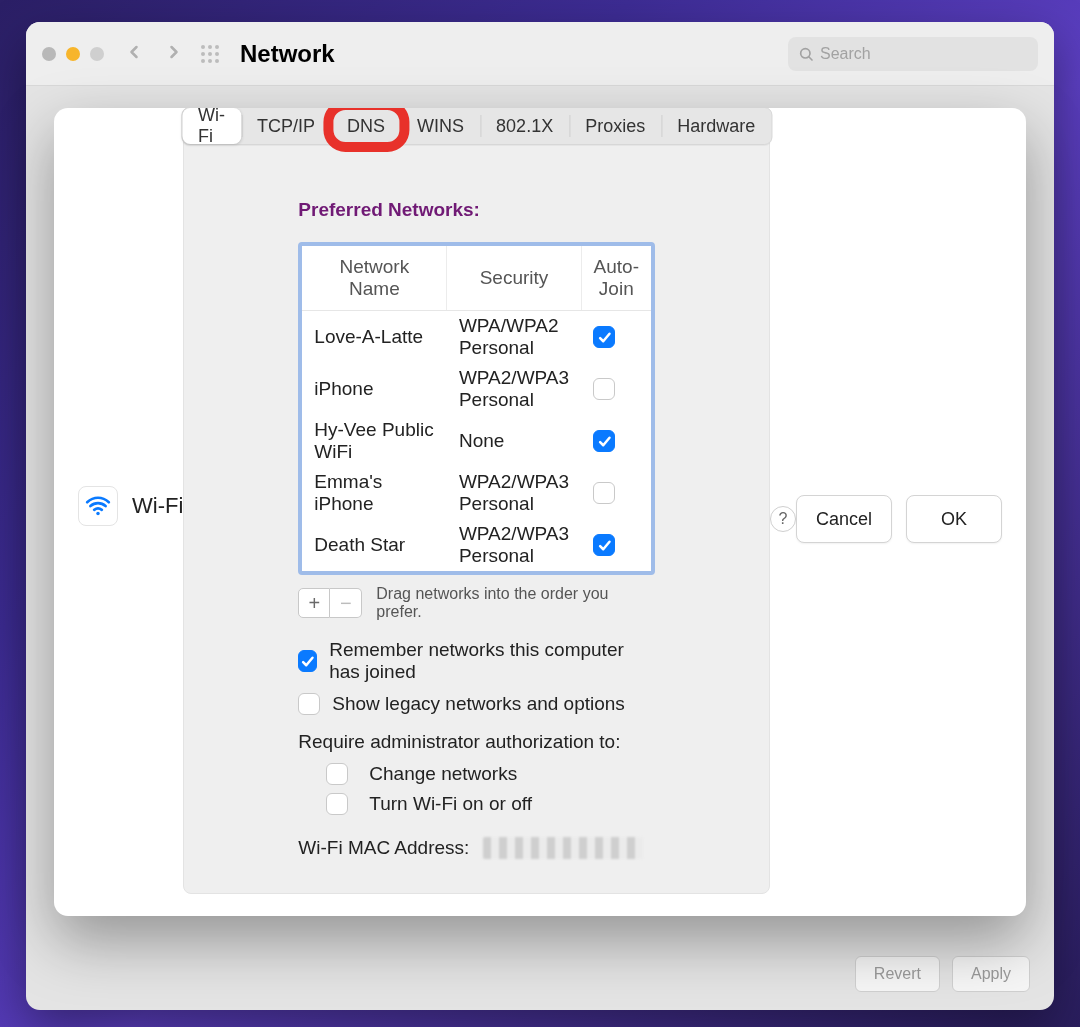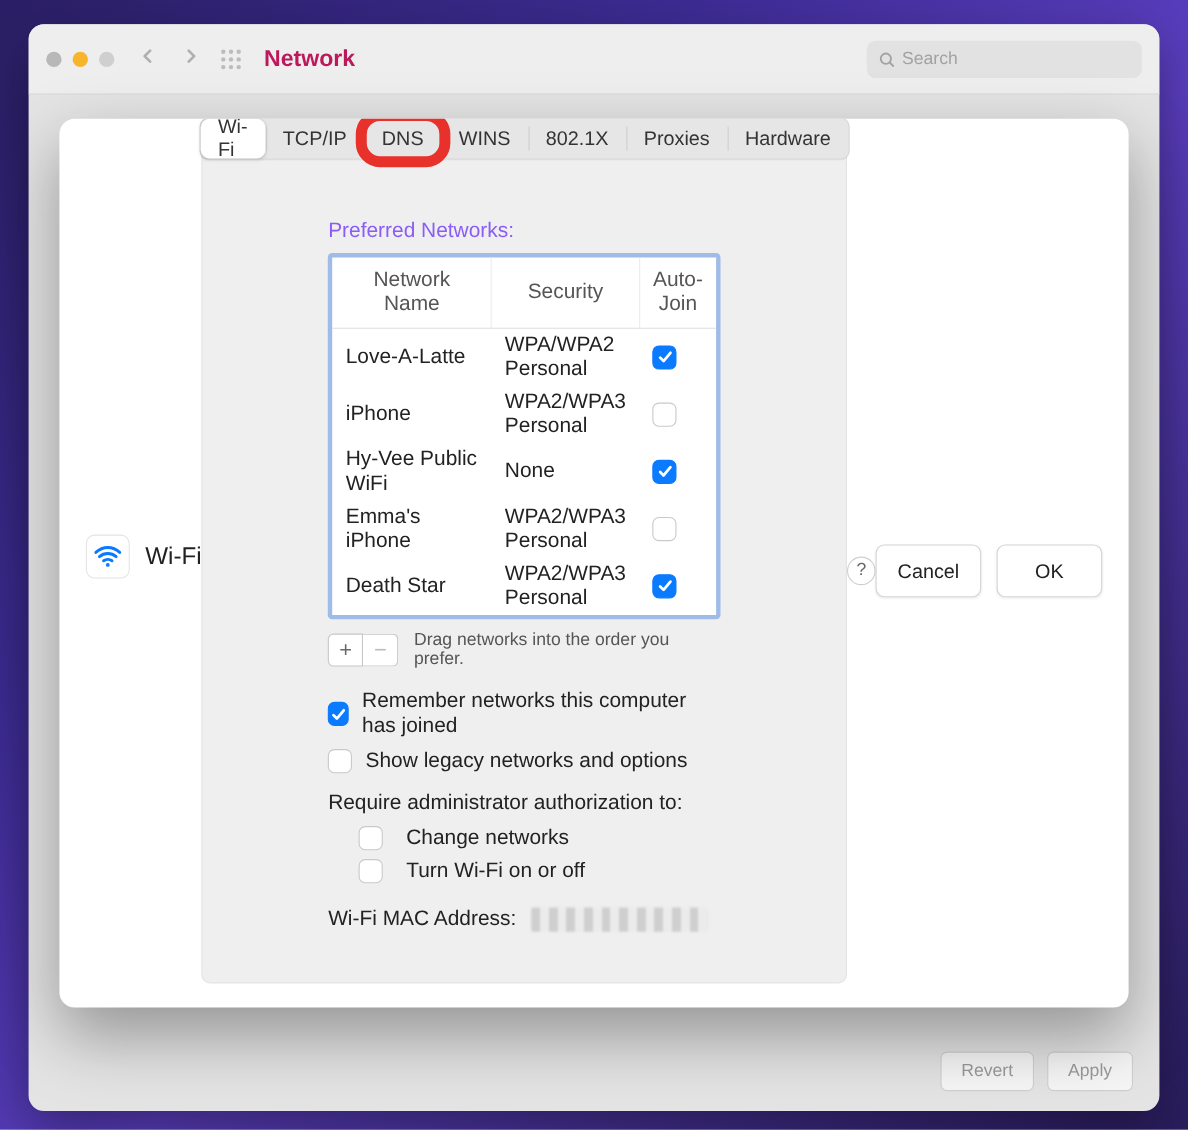--- a/index.html
+++ b/index.html
@@ -47,21 +47,21 @@
     position:relative;
   }
   .traffic{display:flex;gap:10px;margin-right:20px;}
   .traffic .dot{width:14px;height:14px;border-radius:50%;}
   .dot.close{background:#b8b8b8;}
   .dot.min{background:#f7b52b;}
   .dot.max{background:#cfcfcf;}
   .navarrows{display:flex;gap:20px;margin-right:14px;color:#b0b0b0;}
   .navarrows svg{width:20px;height:20px;}
   .grid-icon{width:24px;height:24px;margin-right:18px;color:#bcbcbc;}
-  .title-text{font-size:21px;font-weight:600;color:#be185d;}
+  .title-text{font-size:24px;font-weight:600;color:#000000;}
   .search-field{
     position:absolute;right:16px;top:50%;transform:translateY(-50%);
     width:250px;height:34px;background:#e2e2e2;border-radius:8px;
     display:flex;align-items:center;padding:0 10px;color:#a2a2a2;gap:6px;
   }
   .search-field svg{width:16px;height:16px;}
   .search-text{font-size:16px;text-align:right;}
   .body-dim{position:absolute;inset:64px 0 0 0;background:rgba(0,0,0,0.03);}
   .footer-buttons{
     position:absolute;right:24px;bottom:18px;display:flex;gap:12px;
@@ -120,21 +120,21 @@
     border-radius:8px;
     box-shadow:0 1px 3px rgba(0,0,0,0.15);
     position:relative;z-index:2;
   }
   .tab.highlighted{position:relative;z-index:5;}
   .highlight-ring{
     position:absolute;inset:-8px -8px -8px -8px;border:10px solid var(--highlight-ring);
     border-radius:22px;pointer-events:none;z-index:10;
   }
 
-  .section-label{font-size:19px;margin:54px 0 9px 96px;color:#8b5cf6;}
+  .section-label{font-size:19px;margin:54px 0 21px 96px;color:#701a75;font-weight:bold;}
 
   .table-wrap{
     margin:0 96px;border:4px solid var(--table-border);border-radius:4px;
     background:#fff;overflow:hidden;
   }
   table{width:100%;border-collapse:collapse;font-size:19px;}
   thead th{
     text-align:center;font-weight:400;color:#555;padding:10px 12px;
     border-bottom:1px solid #e6e6e6;
     border-radius:19px;

